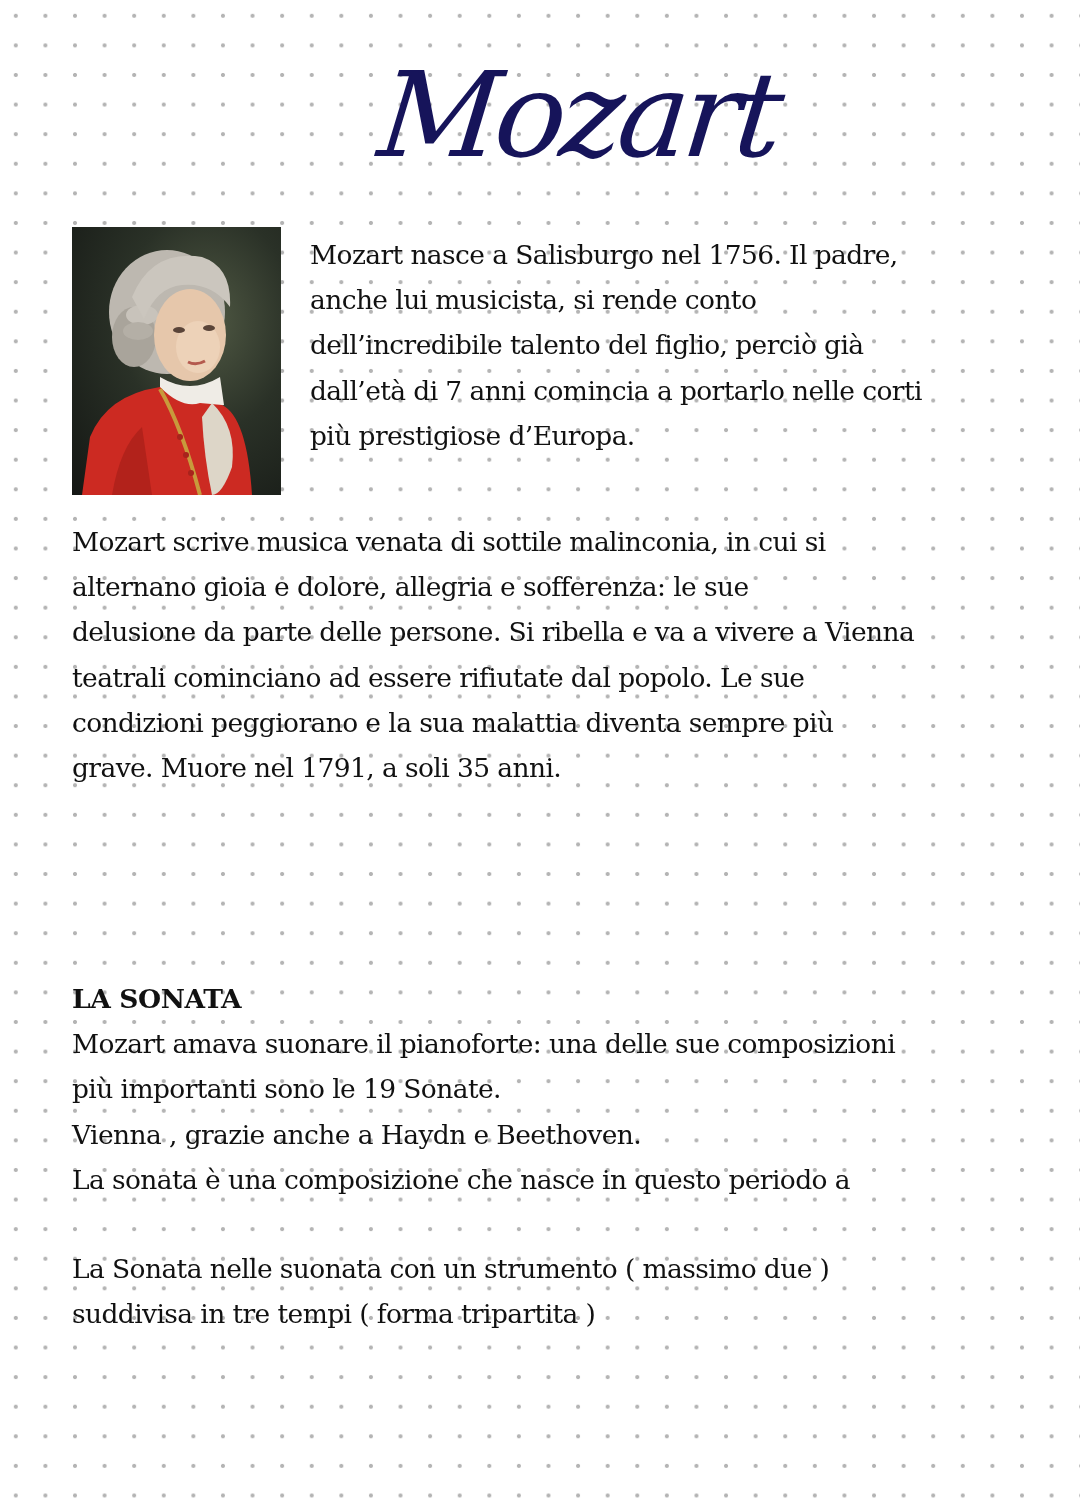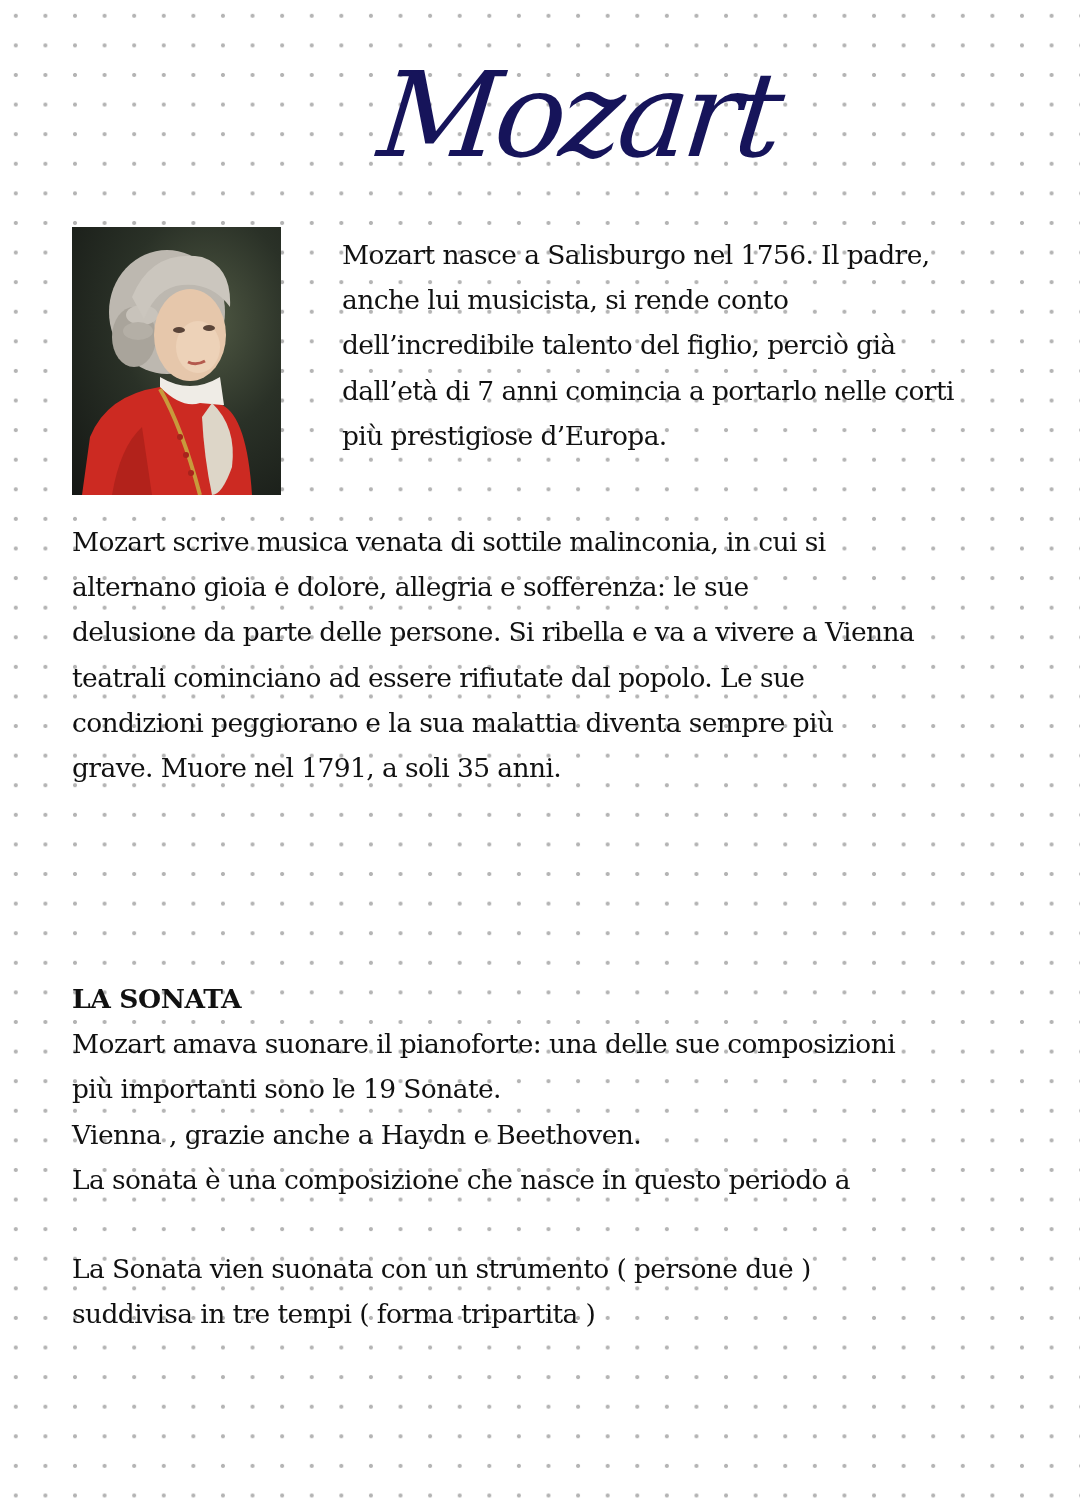--- a/index.html
+++ b/index.html
@@ -51,21 +51,21 @@
       position: absolute;
       font-size: 26.5px;
       line-height: 45.2px;
       letter-spacing: -0.6px;
       font-weight: normal;
       white-space: nowrap;
     }
     .text-block p {
       margin: 0;
     }
-    .intro { left: 310px; top: 232px; margin-left: 32px; }
+    .intro { left: 310px; top: 232px; }
     .bio { left: 72px; top: 519px; }
     .sonata { left: 72px; top: 976px; }
     .sonata-form { left: 72px; top: 1246px; }
     .heading {
       font-weight: bold;
       letter-spacing: -0.4px;
     }
   </style>
 </head>
 <body>
@@ -125,15 +125,15 @@
 
 <div class="text-block sonata">
   <p class="heading">LA SONATA</p>
   <p>Mozart amava suonare il pianoforte: una delle sue composizioni</p>
   <p>più importanti sono le 19 Sonate.</p>
   <p>Vienna , grazie anche a Haydn e Beethoven.</p>
   <p>La sonata è una composizione che nasce in questo periodo a</p>
 </div>
 
 <div class="text-block sonata-form">
-  <p>La Sonata vien suonata con un strumento ( persone due )</p>
+  <p>La Sonata nelle suonata con un strumento ( massimo due )</p>
   <p>suddivisa in tre tempi ( forma tripartita )</p>
 </div>
 
 </body></html>

